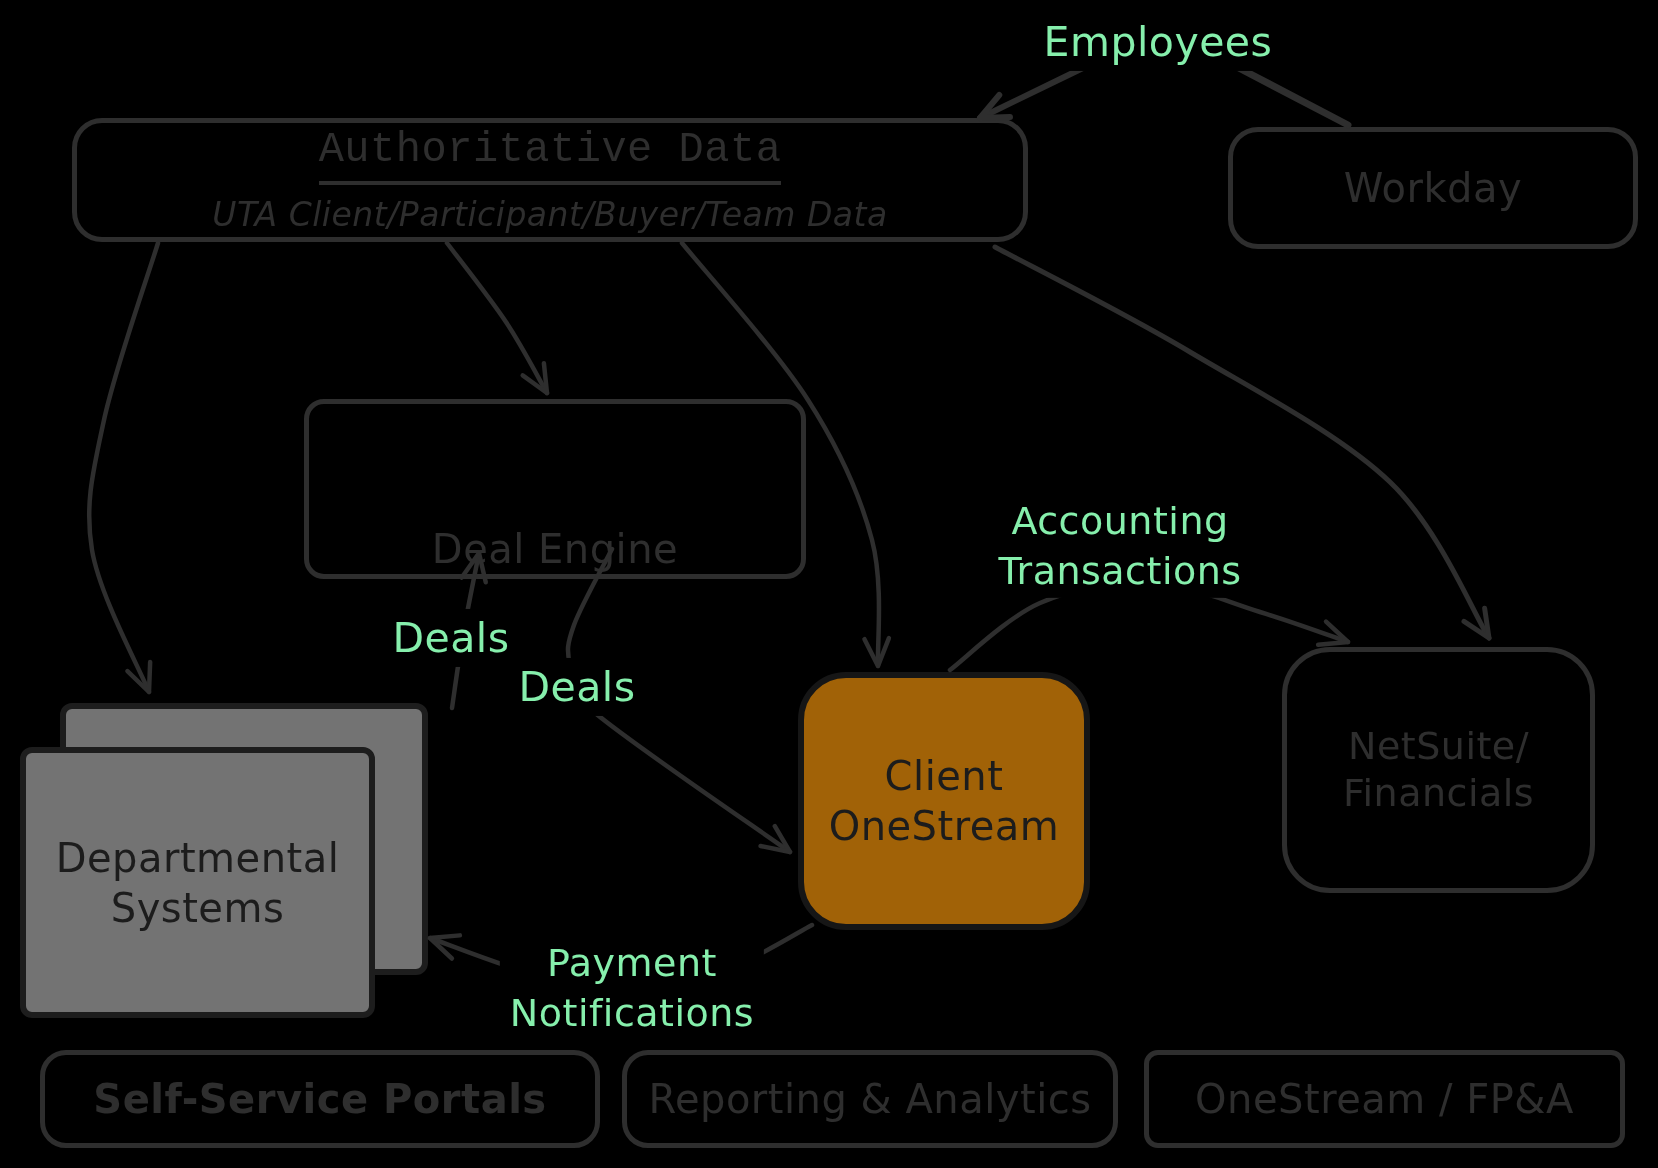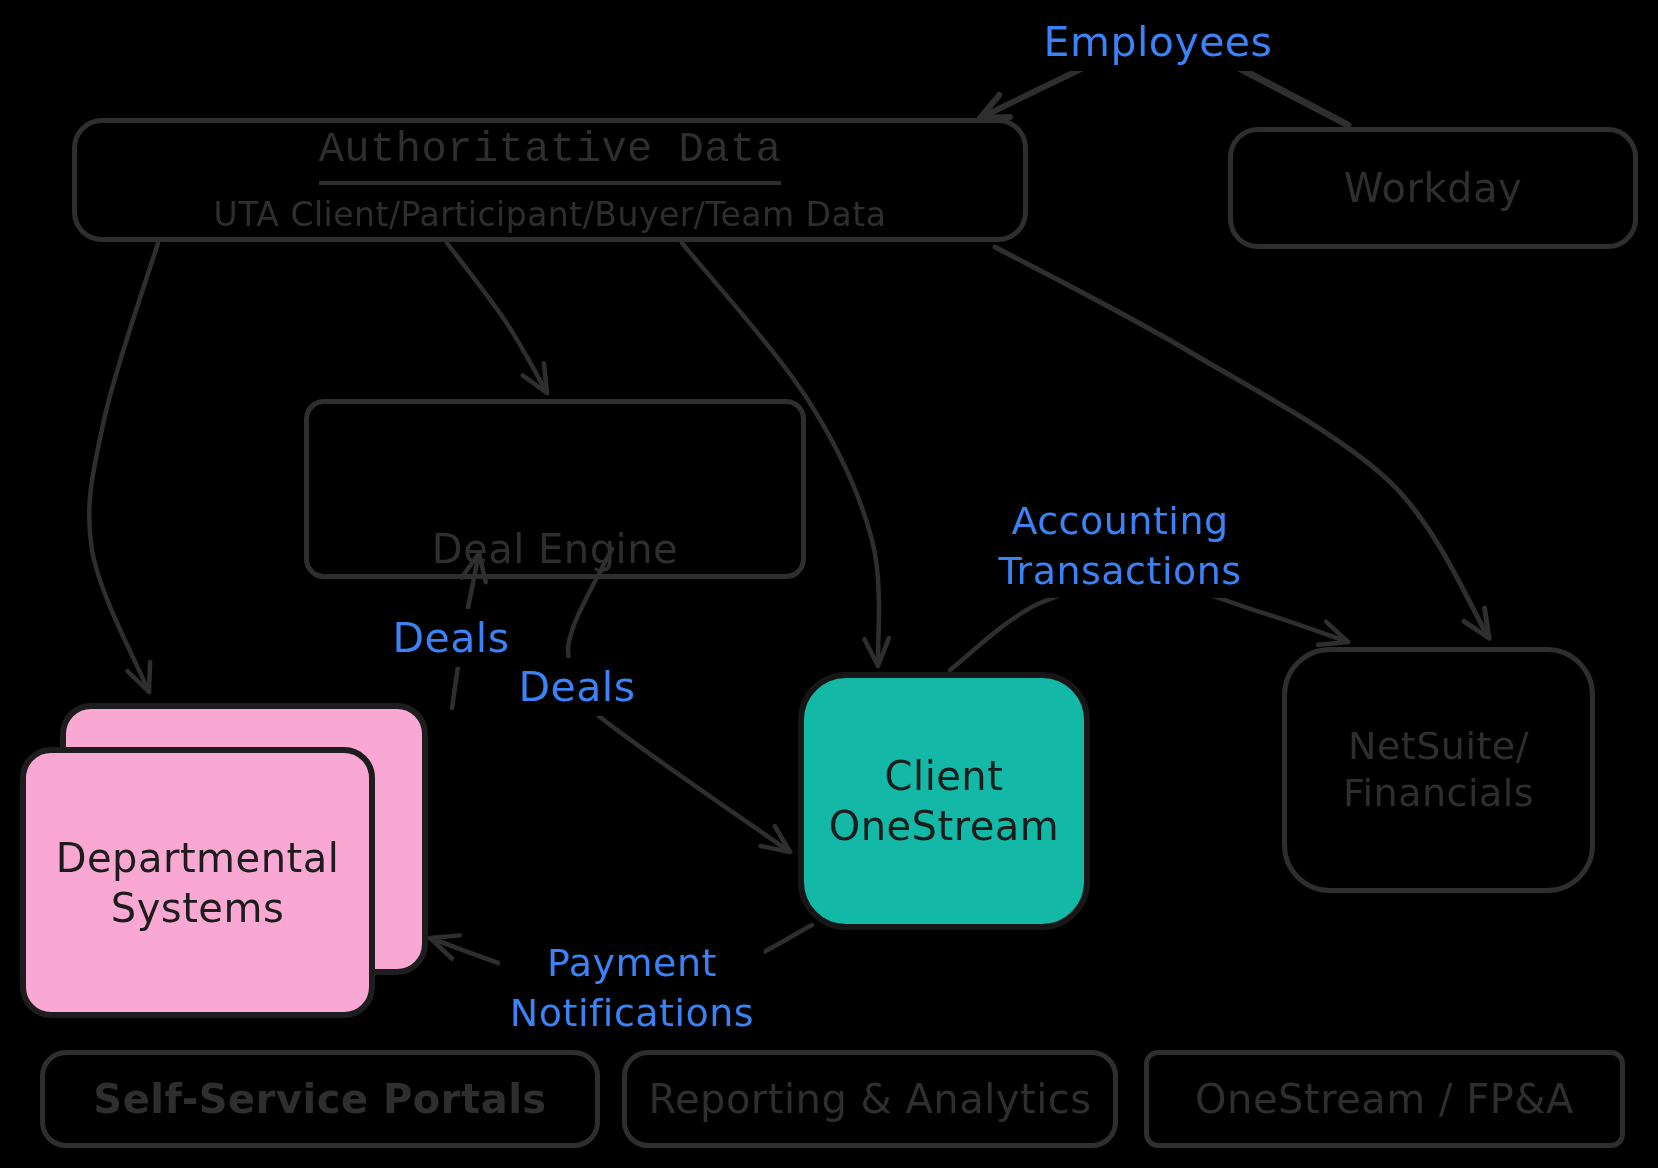--- a/index.html
+++ b/index.html
@@ -8,32 +8,32 @@
     font-family:"DejaVu Sans","Liberation Sans",sans-serif;
   }
   .node{
     position:absolute;box-sizing:border-box;
     border:5px solid #2e2e2e;border-radius:34px;
     display:flex;flex-direction:column;align-items:center;justify-content:center;
     color:#2e2e2e;text-align:center;z-index:2;
     letter-spacing:.5px;
   }
   .node .nl{font-size:40px;line-height:1.25;white-space:nowrap;}
-  .node.white{background:#f9a8d4;border-color:#1d1d1d;color:#1c1c1c;border-width:6px;border-radius:31px;}
-  .node.blue{background:#14b8a6;border-color:#161616;color:#1c1c1c;border-width:6px;border-radius:48px;}
+  .node.white{background:#737373;border-color:#1d1d1d;color:#1c1c1c;border-width:6px;border-radius:12px;}
+  .node.blue{background:#a16207;border-color:#161616;color:#1c1c1c;border-width:6px;border-radius:48px;}
   .auth-title{
     font-size:42px;color:#2e2e2e;white-space:nowrap;
     padding-bottom:7px;border-bottom:4px solid #2e2e2e;letter-spacing:.5px;font-family:Liberation Mono, monospace;
   }
-  .auth-sub{font-size:33px;color:#2e2e2e;margin-top:10px;white-space:nowrap;letter-spacing:.5px;}
+  .auth-sub{font-size:33px;color:#2e2e2e;margin-top:10px;white-space:nowrap;letter-spacing:.5px;font-style:italic;}
   #edges{position:absolute;left:0;top:0;z-index:5;pointer-events:none;}
   #edges path{pointer-events:stroke;}
   .elabel{
     position:absolute;transform:translate(-50%,-50%);
-    background:#000;color:#3b82f6;text-align:center;z-index:8;
+    background:#000;color:#86efac;text-align:center;z-index:8;
     padding:2px 10px;white-space:nowrap;letter-spacing:.5px;
   }
   .elabel .ln{font-size:38px;line-height:1.32;}
   .elabel.big .ln{font-size:41px;}
 </style>
 </head>
 <body>
 
 <div id="canvas">
 

